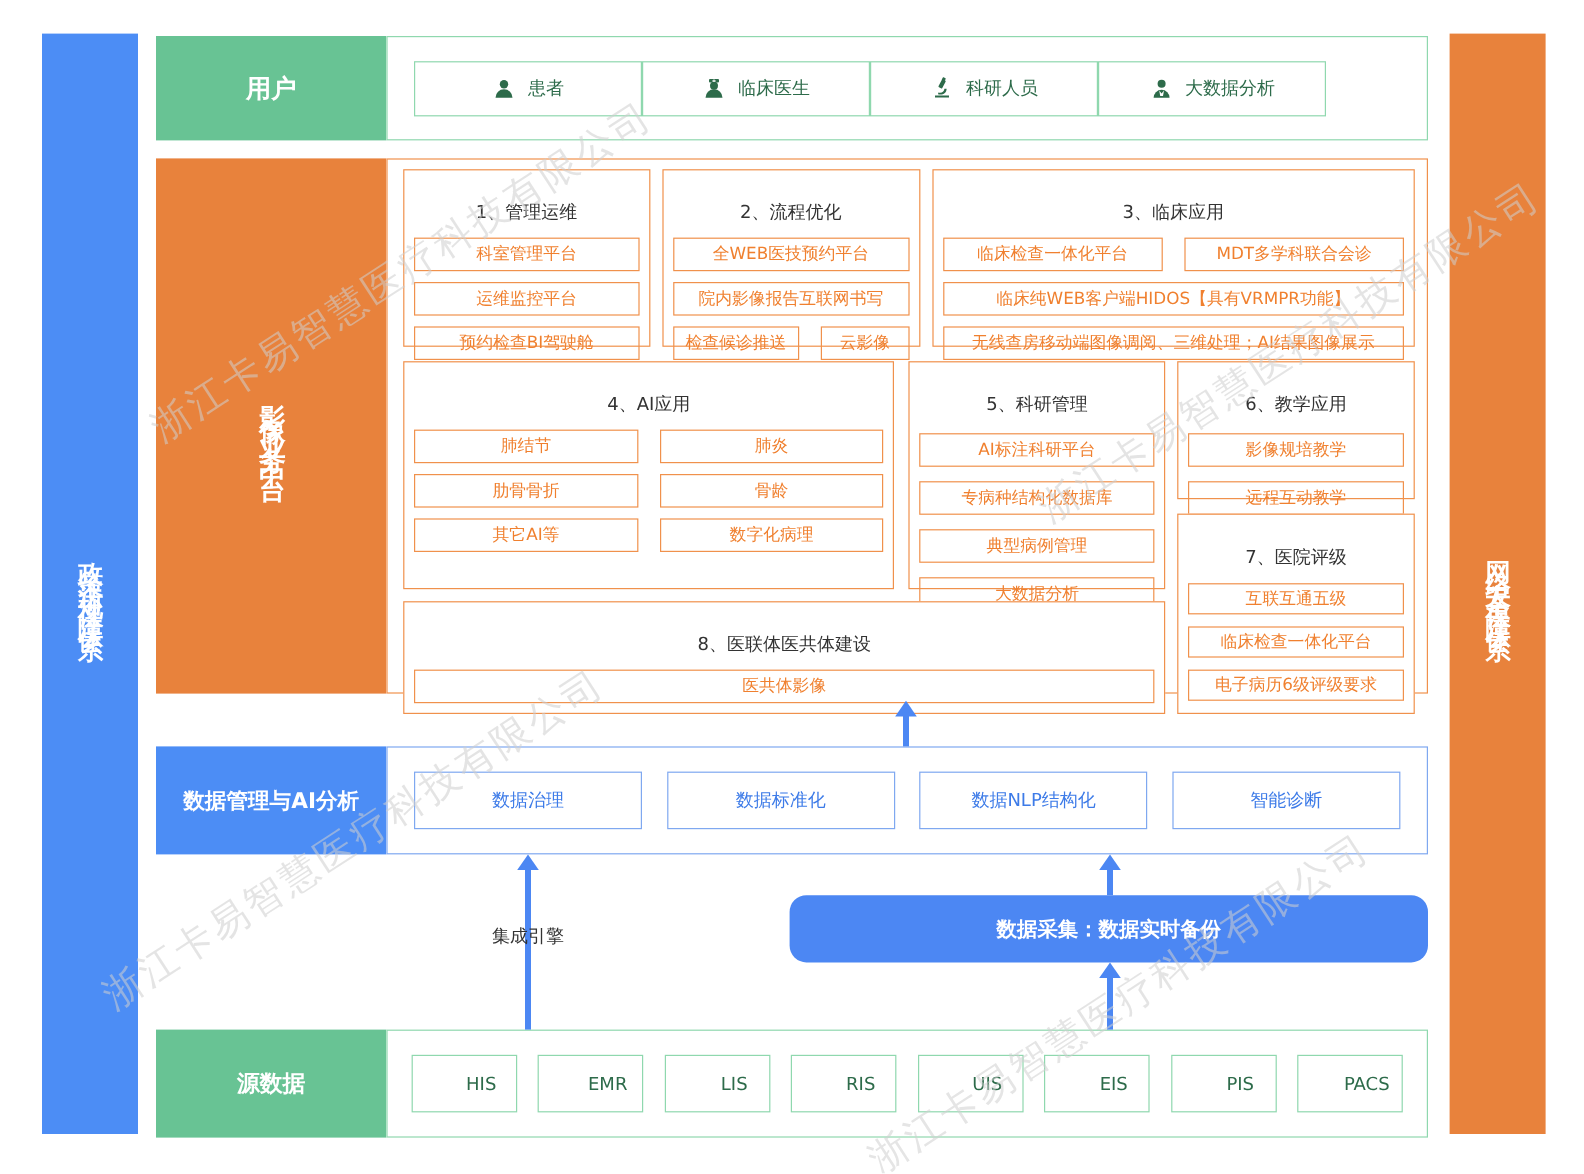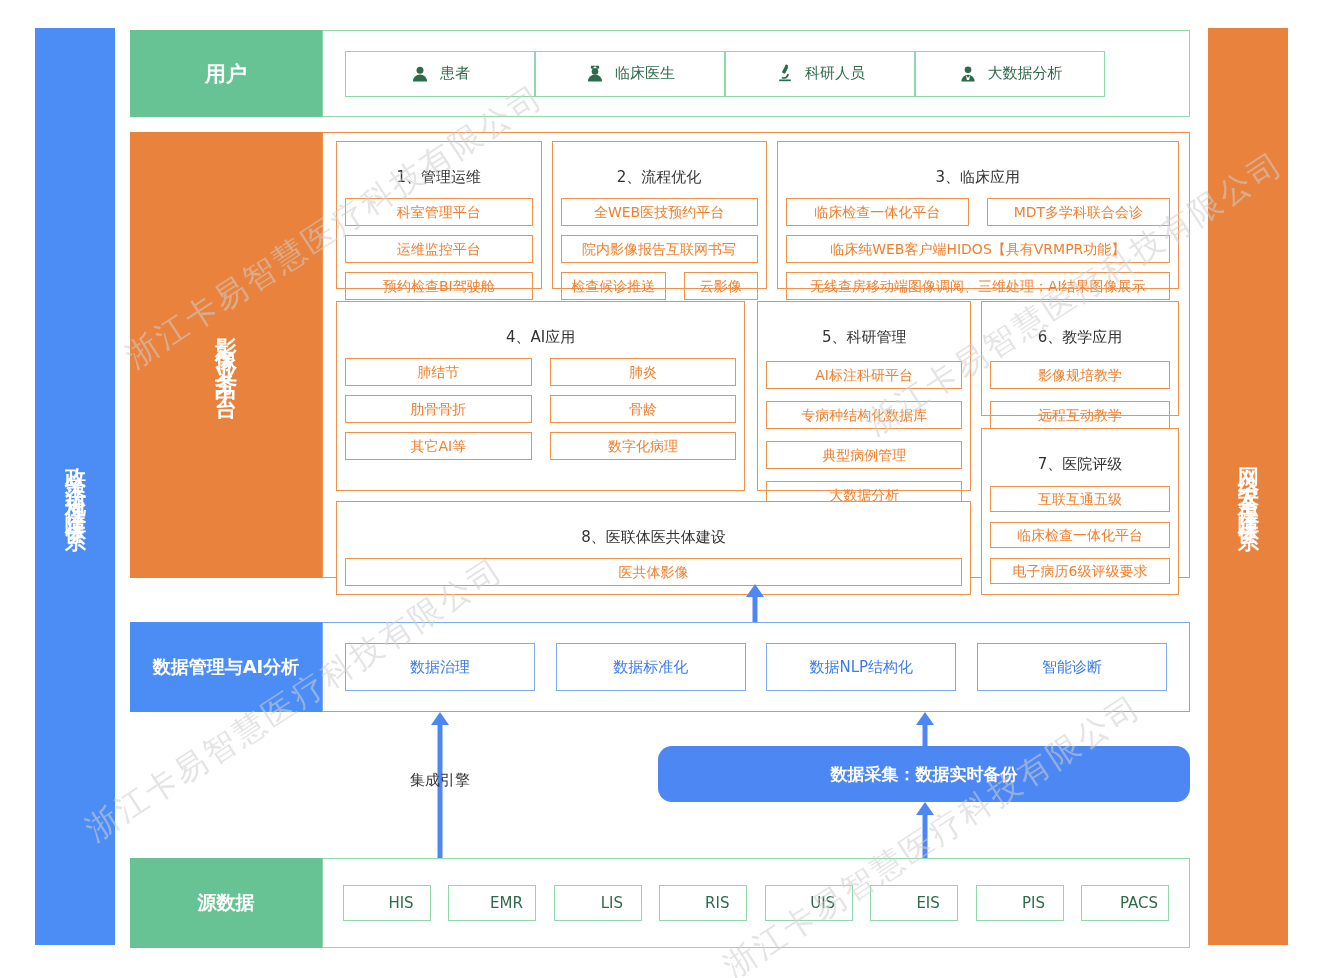--- a/index.html
+++ b/index.html
@@ -60,21 +60,21 @@
   .data-box{width:190px;height:48px;border:1.5px solid var(--blue-border);color:var(--blue-text);font-size:15px;display:flex;align-items:center;justify-content:center;}
 
   
   .collect-bar{position:absolute;left:658px;top:746px;width:532px;height:56px;background:var(--arrow);color:#fff;font-weight:700;font-size:17px;display:flex;align-items:center;justify-content:center;border-radius:14px;}
   .integration-label{position:absolute;left:396px;top:771px;width:88px;text-align:center;font-size:15px;color:var(--title-text);z-index:6;}
 
   
   .source-row{top:858px;height:90px;}
   .source-row .band-label{background:var(--green);font-size:19px;}
   .source-row .band-content{border:1.5px solid var(--green-border);justify-content:space-between;padding:0 20px;}
-  .src-box{width:88px;height:36px;border:1.5px solid var(--green-border);color:var(--green-dark);font-size:15px;display:flex;align-items:center;justify-content:center;padding-left:28px;}
+  .src-box{width:88px;height:48px;border:1.5px solid var(--green-border);color:var(--green-dark);font-size:15px;display:flex;align-items:center;justify-content:center;padding-left:28px;}
 
   
   .arrow{position:absolute;width:22px;z-index:4;}
   .arrow .head{position:absolute;top:0;left:50%;transform:translateX(-50%);width:0;height:0;border-left:9px solid transparent;border-right:9px solid transparent;border-bottom:13px solid var(--arrow);}
   .arrow .shaft{position:absolute;top:10px;bottom:0;left:50%;transform:translateX(-50%);width:5px;background:var(--arrow);}
   #arrow-platform{left:744px;top:584px;height:38px;}
   #arrow-integration{left:429px;top:712px;height:146px;}
   #arrow-collect-up{left:914px;top:712px;height:34px;}
   #arrow-collect-low{left:914px;top:802px;height:56px;}
 

